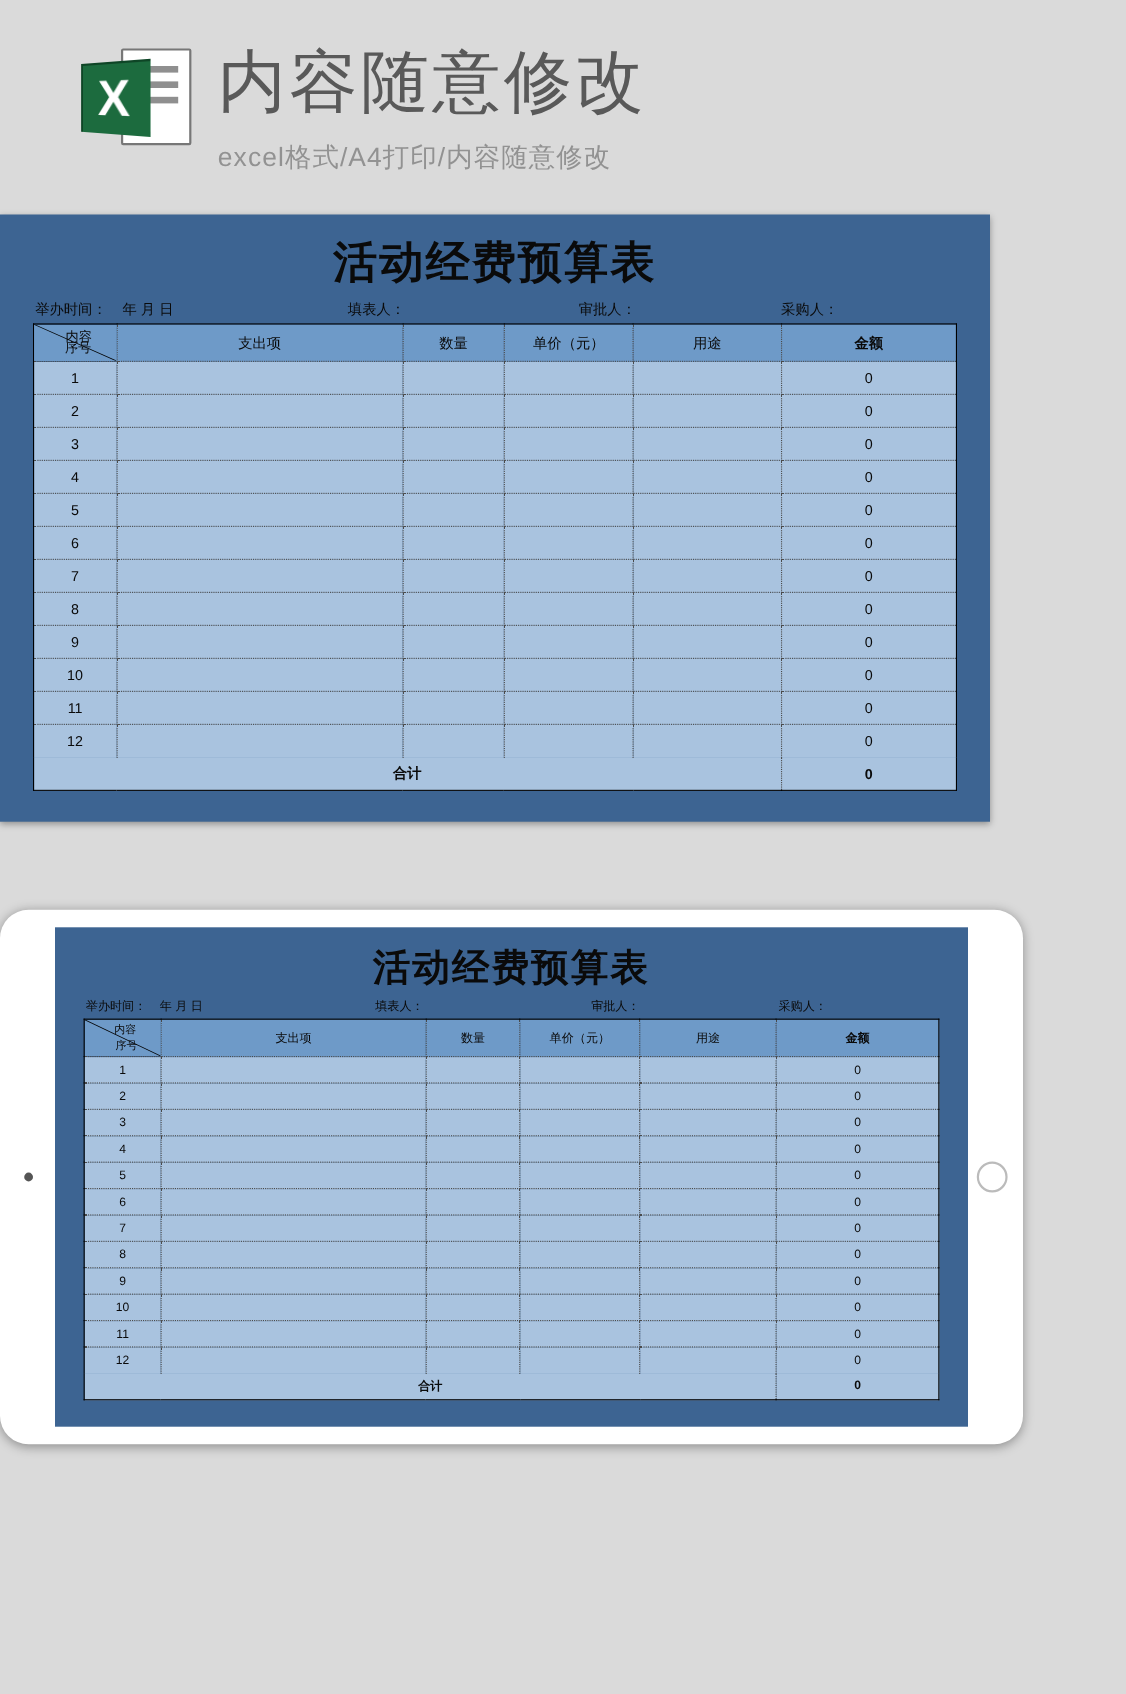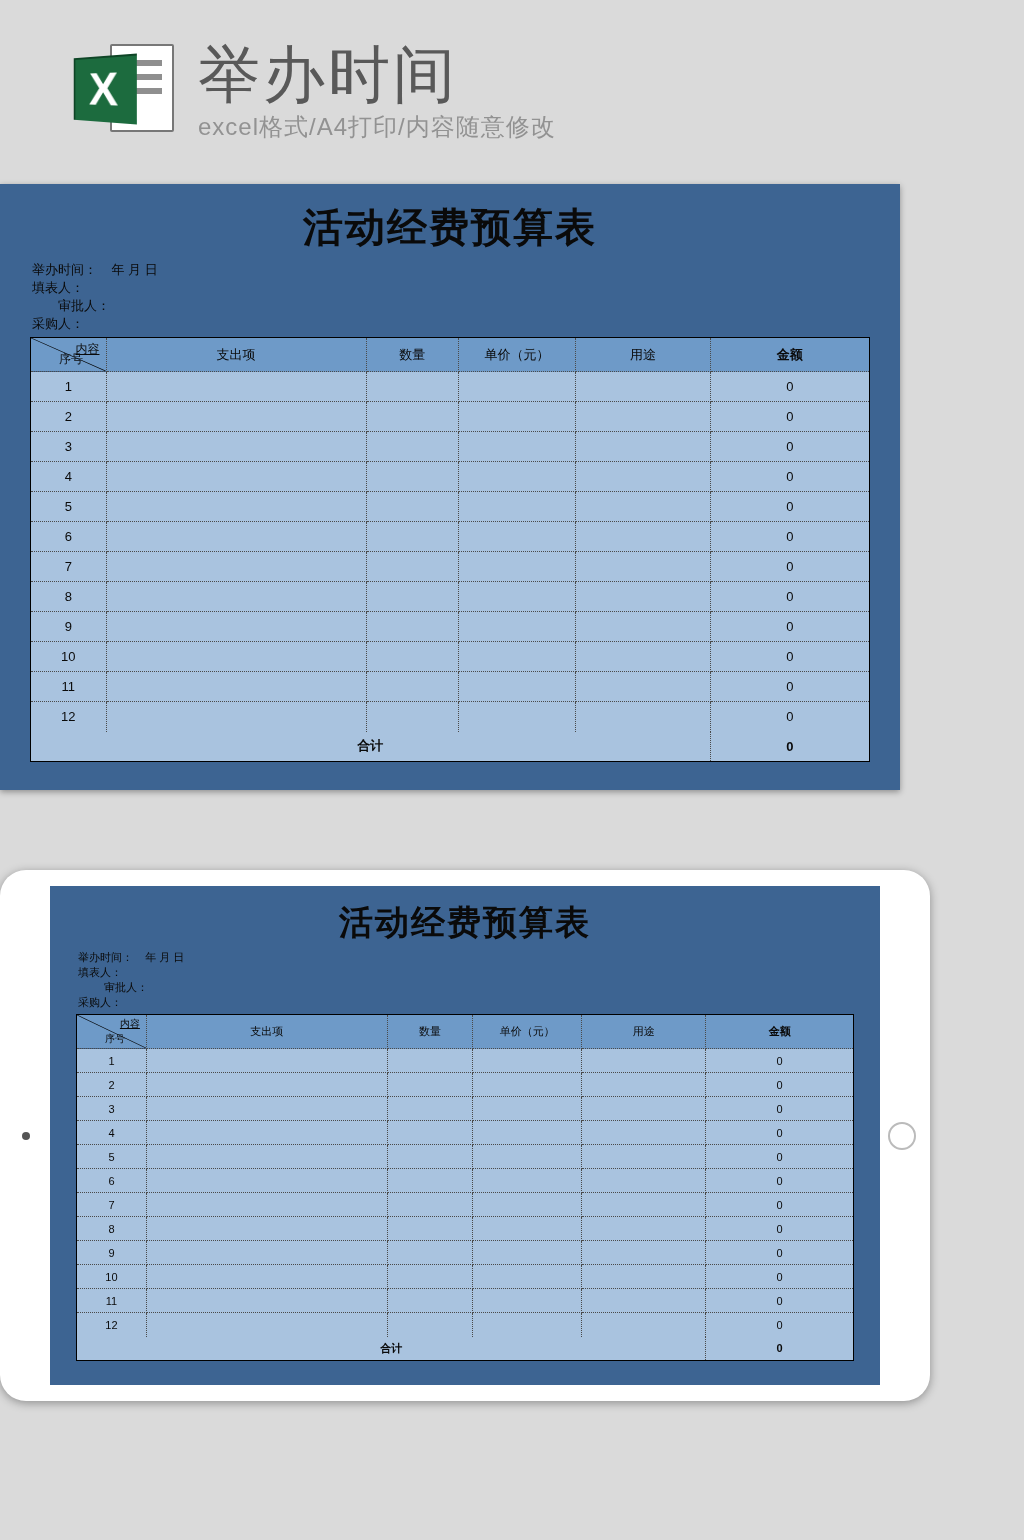--- a/index.html
+++ b/index.html
@@ -63,21 +63,21 @@
   .header-title {
     font-size: 62px;
     font-weight: 400;
     color: #595959;
     letter-spacing: 3px;
     line-height: 1.05;
   }
   .header-sub {
     font-size: 24px;
     color: #929292;
-    margin-top: 4px;
+    margin-top: 20px;
     letter-spacing: 1px;
   }
   
   .panel-wrap { display: flex; flex-direction: column; }
   .sheet {
     background: #3d6492;
     padding: 16px 30px 28px 30px;
   }
   .sheet.top {
     width: 900px;
@@ -123,21 +123,20 @@
     color: #0a0a0a;
     letter-spacing: 2px;
     margin-bottom: 6px;
   }
   .meta {
     display: flex;
     gap: 0;
     font-size: 13px;
     color: #0a0a0a;
     padding: 0 2px 4px 2px;
-    flex-direction: column;
   }
   .meta span:nth-child(1){ flex:0 0 34%; }
   .meta span:nth-child(2){ flex:0 0 22%; }
   .meta span:nth-child(3){ flex:0 0 22%;margin-left:26px; }
   .meta span:nth-child(4){ flex:0 0 22%;font-family:Liberation Mono, monospace; }
   .tbl {
     width: 100%;
     border-collapse: collapse;
     border: 1.5px solid #000;
   }
@@ -168,23 +167,22 @@
   .col-amt   { width: 19%; }
   .tbl td.amt { font-weight: 400; }
   .tbl tr.total td { font-weight: 700; }
   
   .diag-cell {
     position: relative;
     height: 38px;
     background: #6e9ac8;
   }
   .diag-cell .d-top {
-    position: absolute; right: 6px; top: 3px;
+    position: absolute; right: 22px; top: 3px;
     font-size: 12px;
-    text-decoration: underline;
   }
   .diag-cell .d-bot {
     position: absolute; left: 4px; bottom: 3px;
     font-size: 12px;
     margin-left: 24px;
   }
   .diag-cell svg {
     position: absolute; inset: 0;
     width: 100%; height: 100%;
   }
@@ -193,21 +191,21 @@
 <body>
 
 <div class="header">
   <div class="excel-icon">
     <div class="xi-book">
         <div class="xi-line3"></div>
       </div>
     <div class="xi-cube">X</div>
   </div>
   <div class="header-text">
-    <div class="header-title">举办时间</div>
+    <div class="header-title">内容随意修改</div>
     <div class="header-sub">excel格式/A4打印/内容随意修改</div>
   </div>
 </div>
 
 <div class="panel-wrap">
 
   <div class="sheet top">
     <div class="sheet-title">活动经费预算表</div>
     <div class="meta">
       <span><span>举办时间：</span>&nbsp;&nbsp;&nbsp;&nbsp;<span>年  月  日</span></span>

